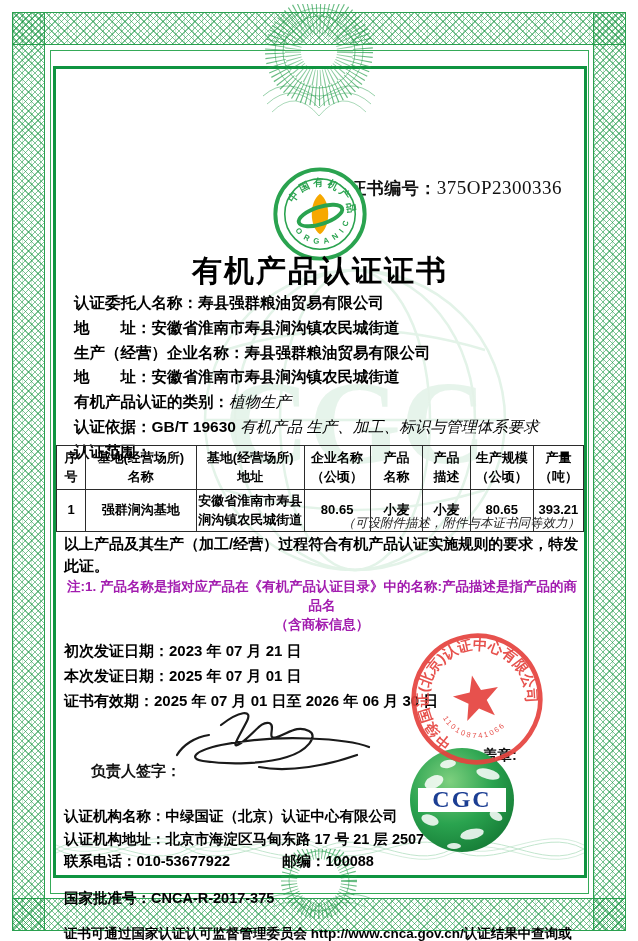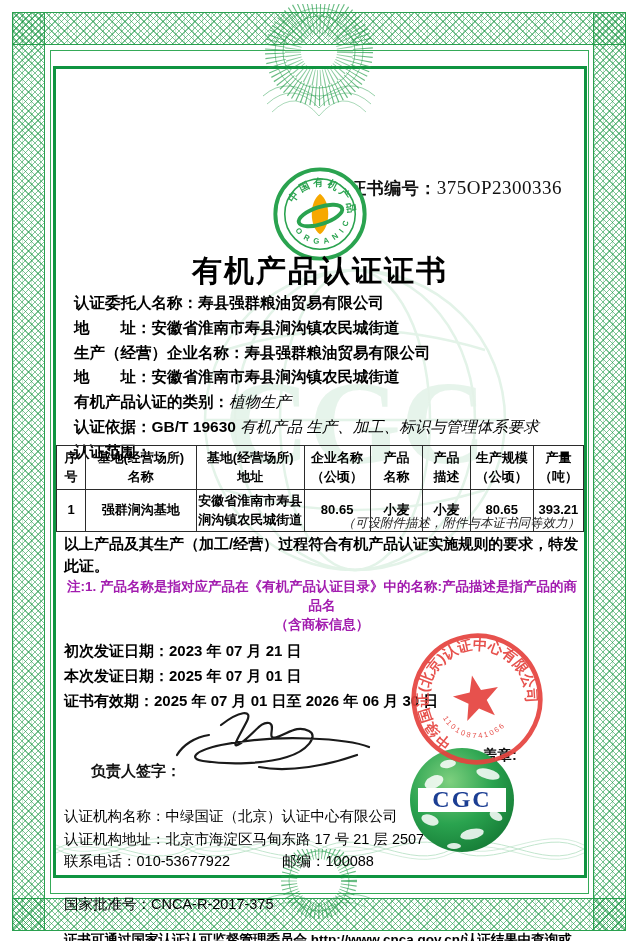--- a/index.html
+++ b/index.html
@@ -54,24 +54,24 @@
   .statement { font-size:15px; font-weight:bold; line-height:22px; color:#000; }
   .note { font-size:13.5px; font-weight:bold; line-height:19px; color:#a21caf;text-align:center; }
   .date-line { font-size:15px; font-weight:bold; line-height:25px; color:#000; }
   .dates { margin-top:4px; }
   
   .sig-row { position:relative; height:84px; margin-top:2px;margin-left:27px; }
   .sig-label { position:absolute; left:0; bottom:18px; font-size:15px; font-weight:bold; }
   .signature-svg { position:absolute; left:78px; top:-8px; }
   .seal-label { position:absolute; left:392px; bottom:34px; font-size:14.5px; font-weight:bold; }
   .org-block { margin-top:6px; }
-  .org-line { font-size:14.5px; font-weight:normal; line-height:22.5px; color:#000; }
+  .org-line { font-size:14.5px; font-weight:bold; line-height:22.5px; color:#000; }
   .phone-row { display:flex; }
   .postcode { margin-left:52px; }
-  .approval { margin-top:20px; }
+  .approval { margin-top:14px; }
   .footer { margin-top:14px; font-size:13.5px; font-weight:bold; line-height:21px; color:#000; }
   .stamp { position:absolute; left:408px; top:630px; z-index:5; opacity:.92; }
   .cgc-logo { position:absolute; left:404px; top:742px; z-index:4; }
 </style>
 </head>
 <body>
 
 <div class="page">
 
   <div class="band band-top"></div>

